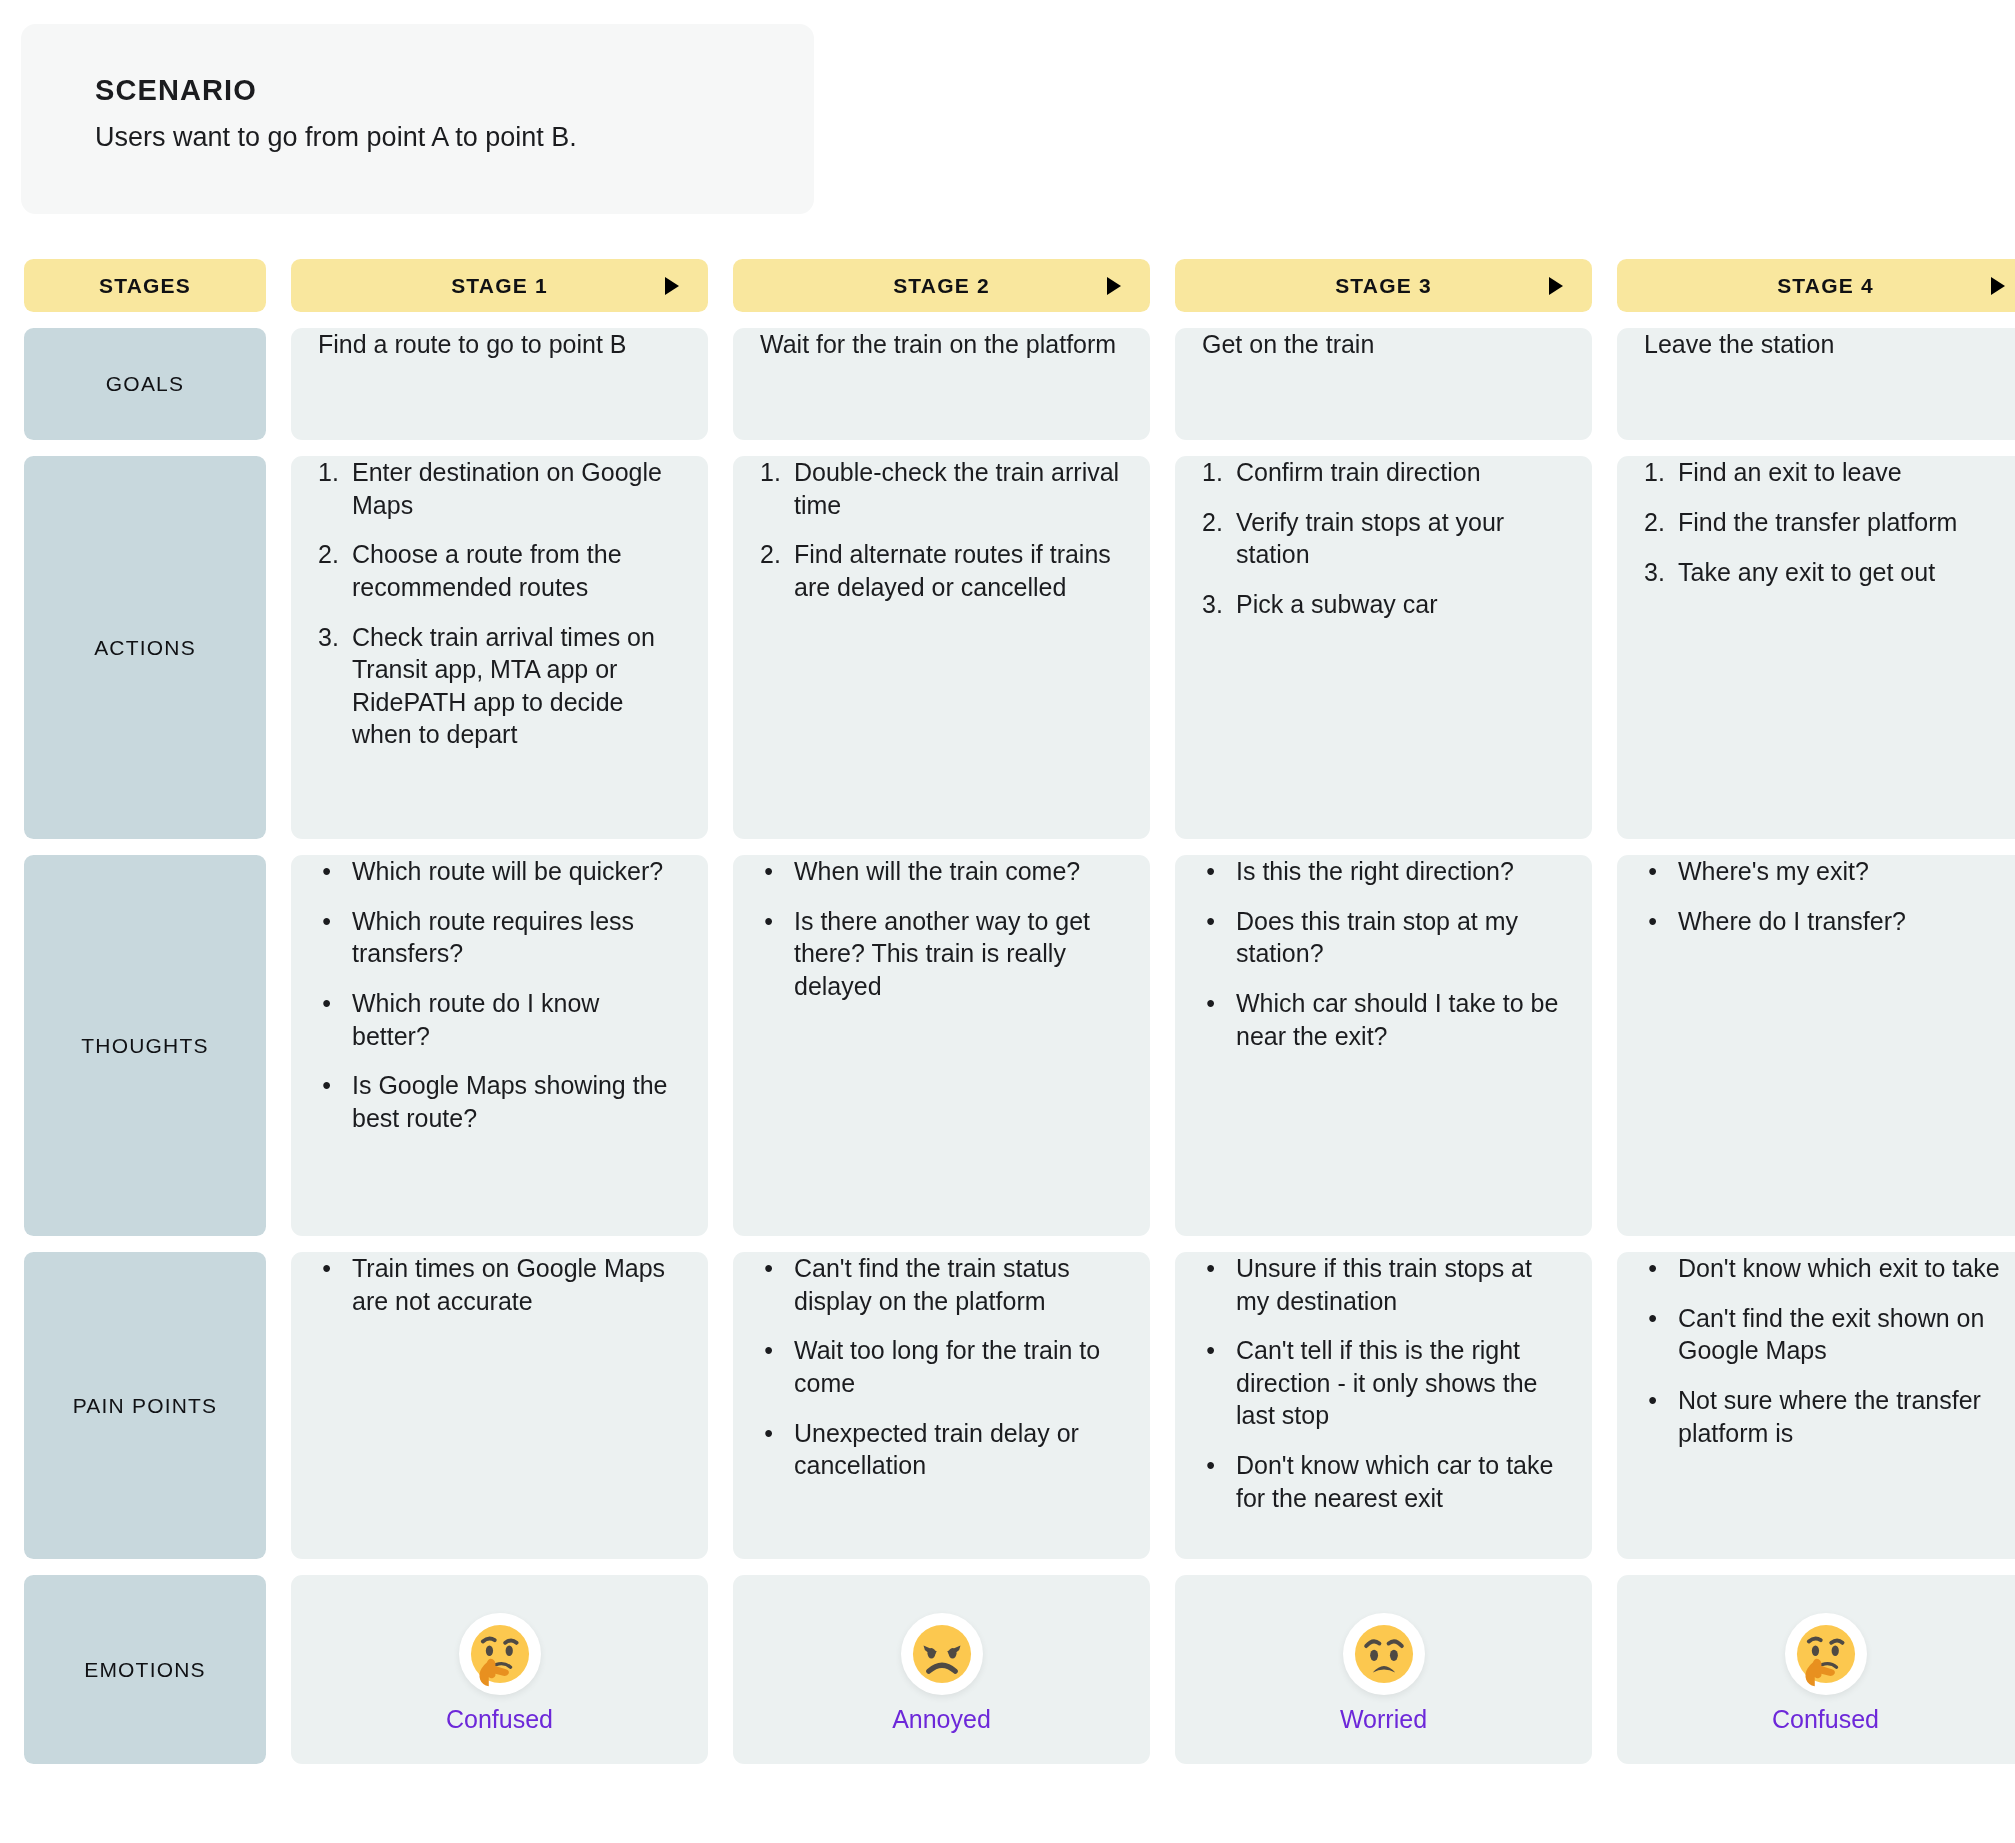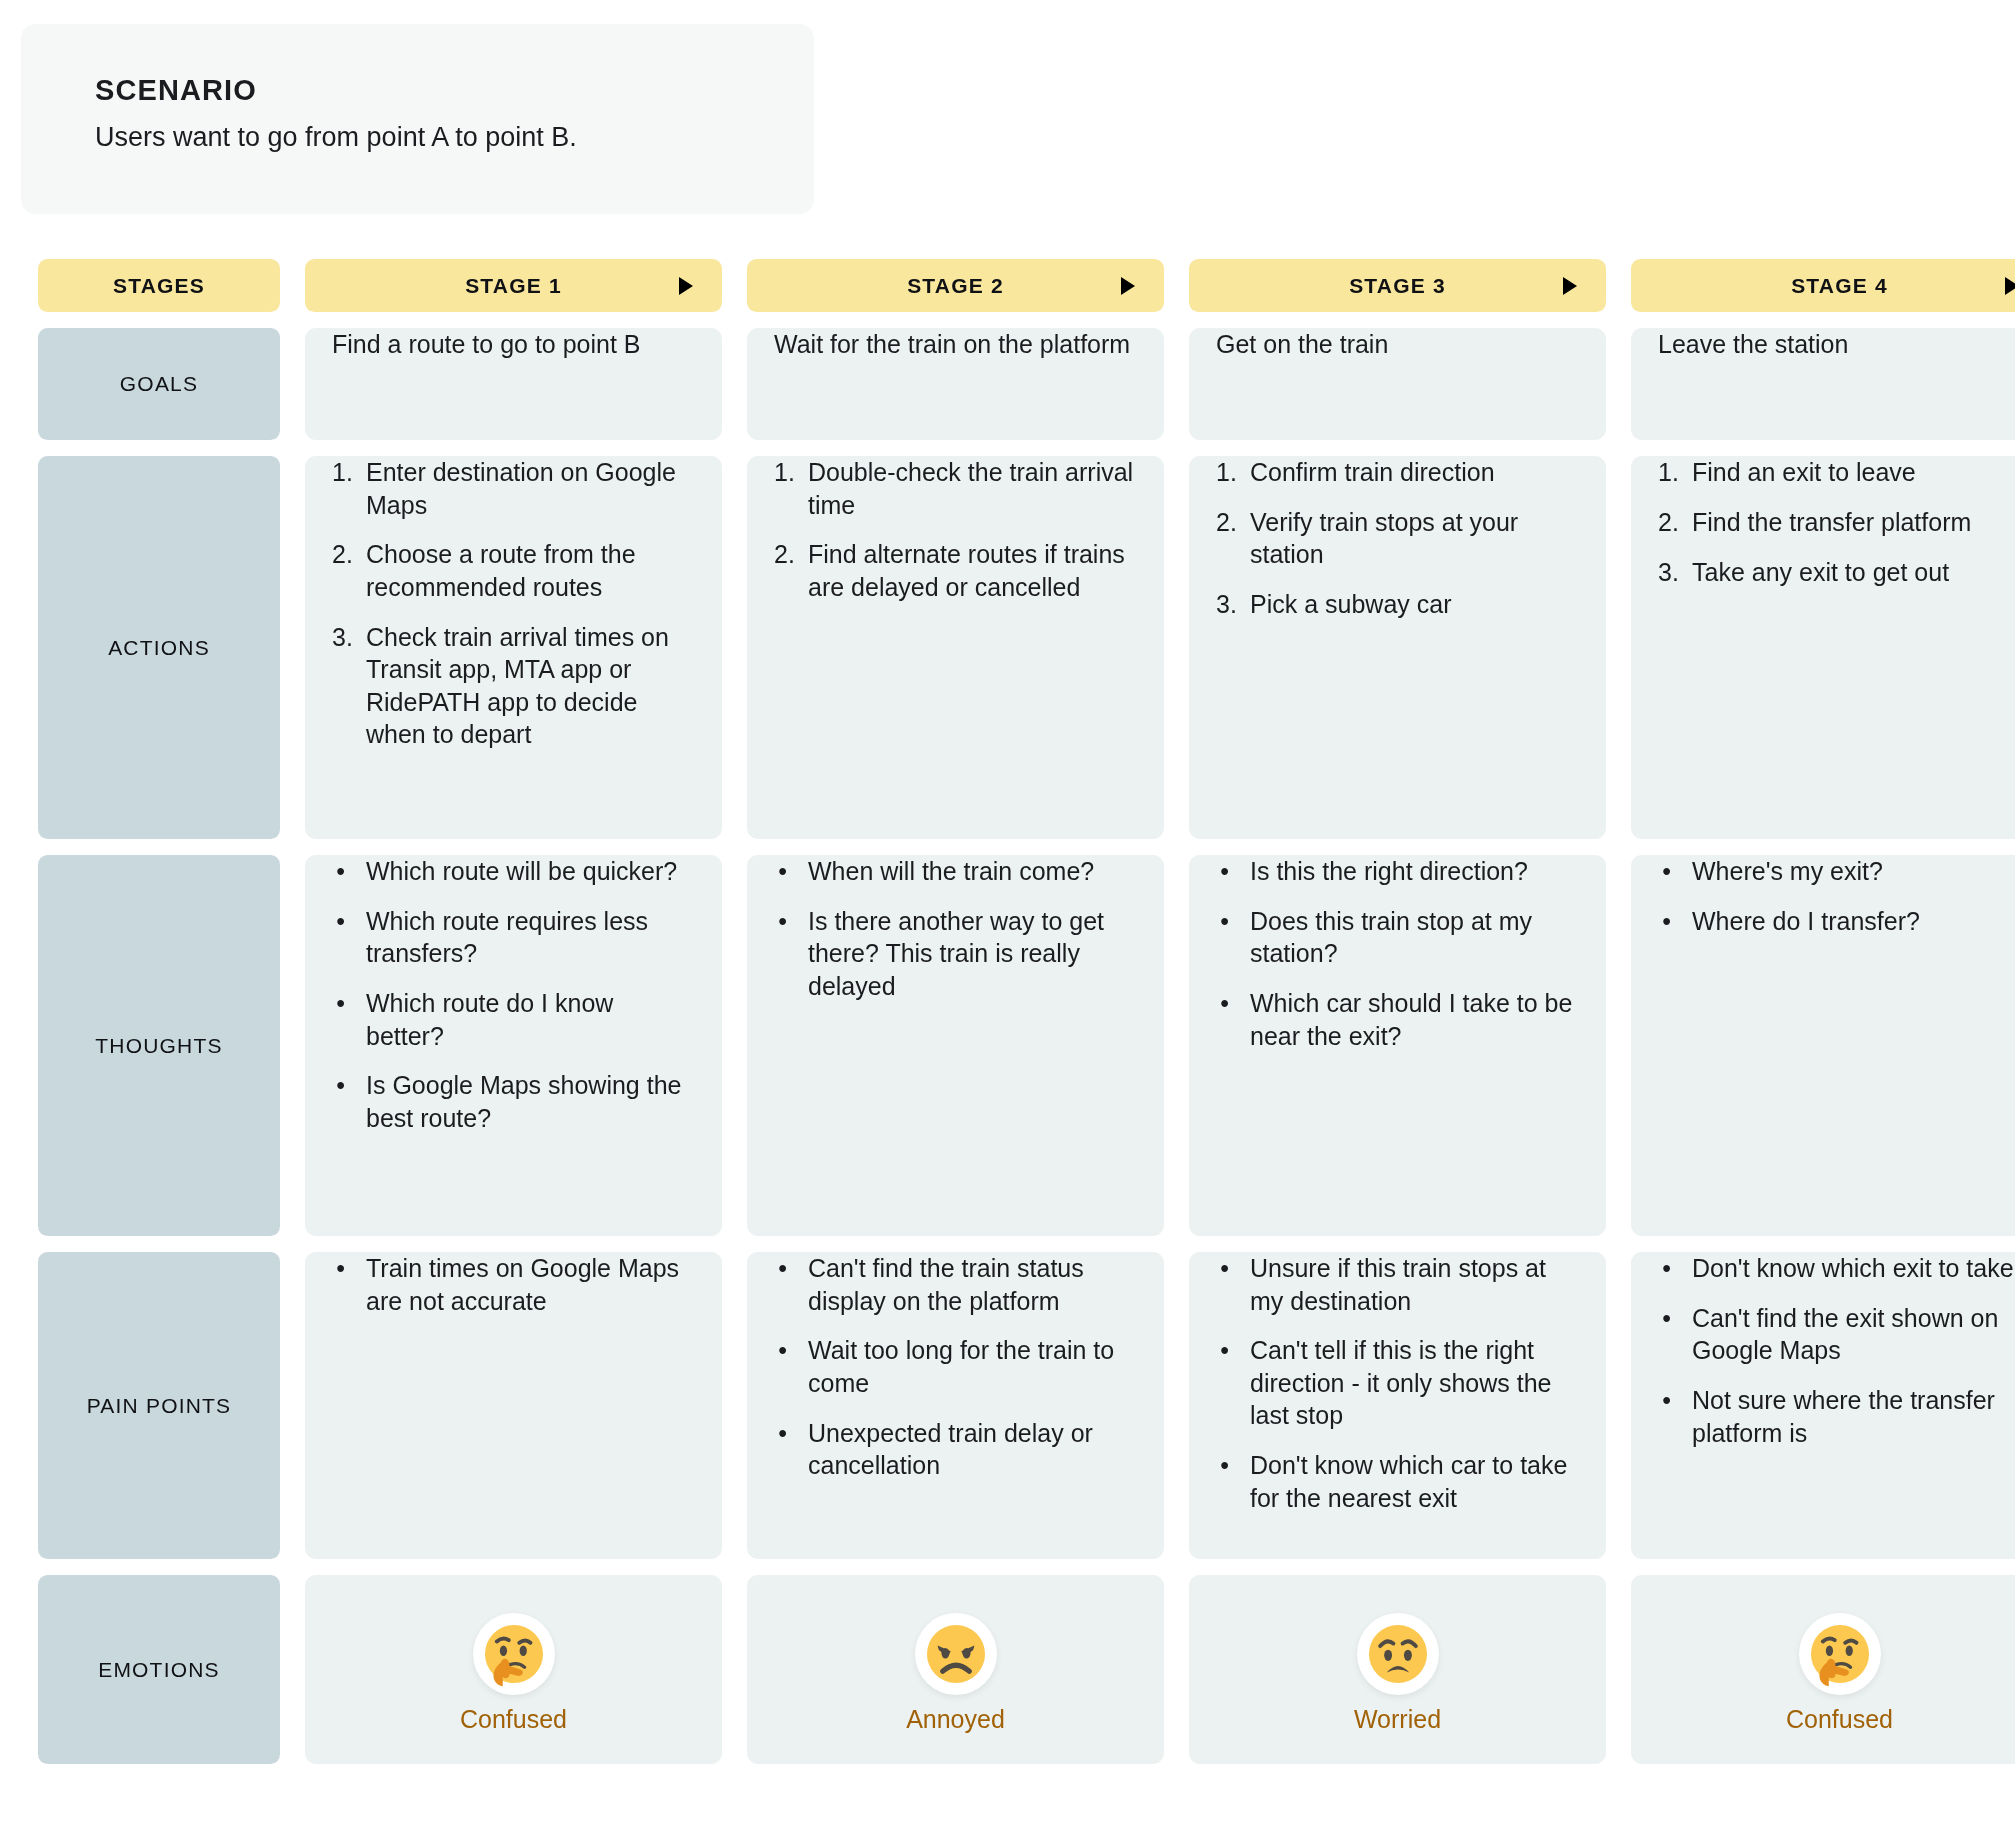--- a/index.html
+++ b/index.html
@@ -47,21 +47,21 @@
     font-size: 27px;
     font-weight: 400;
     color: #1b1c1f;
     line-height: 1.25;
     margin: 0;
   }
 
   
   .grid {
     position: absolute;
-    left: 38px;
+    left: 24px;
     top: 259px;
     width: 1963px;
   }
   .row {
     display: flex;
     gap: 25px;
     margin-bottom: 16px;
   }
   .row:last-child { margin-bottom: 0; }
 
@@ -178,21 +178,21 @@
     display: flex;
     align-items: center;
     justify-content: center;
     box-shadow: 0 2.6px 7.8px rgba(0,0,0,0.07);
     margin-bottom: 9.5px;
   }
   .emoji-wrap svg { width: 66px; height: 66px; display: block; }
   .emotion-label {
     font-size: 25px;
     line-height: 1.2;
-    color: #a16207;
+    color: #6d28d9;
     text-align: center;
   }
 </style>
 </head>
 <body>
 
 <div class="page">
 
   <div class="scenario-card">
     <div class="scenario-title">SCENARIO</div>

